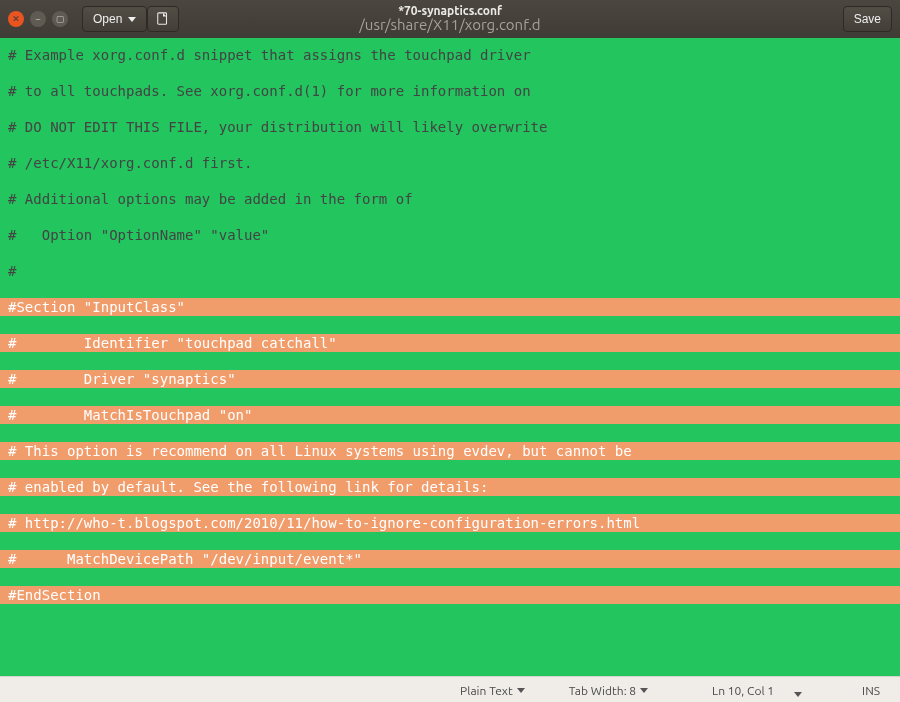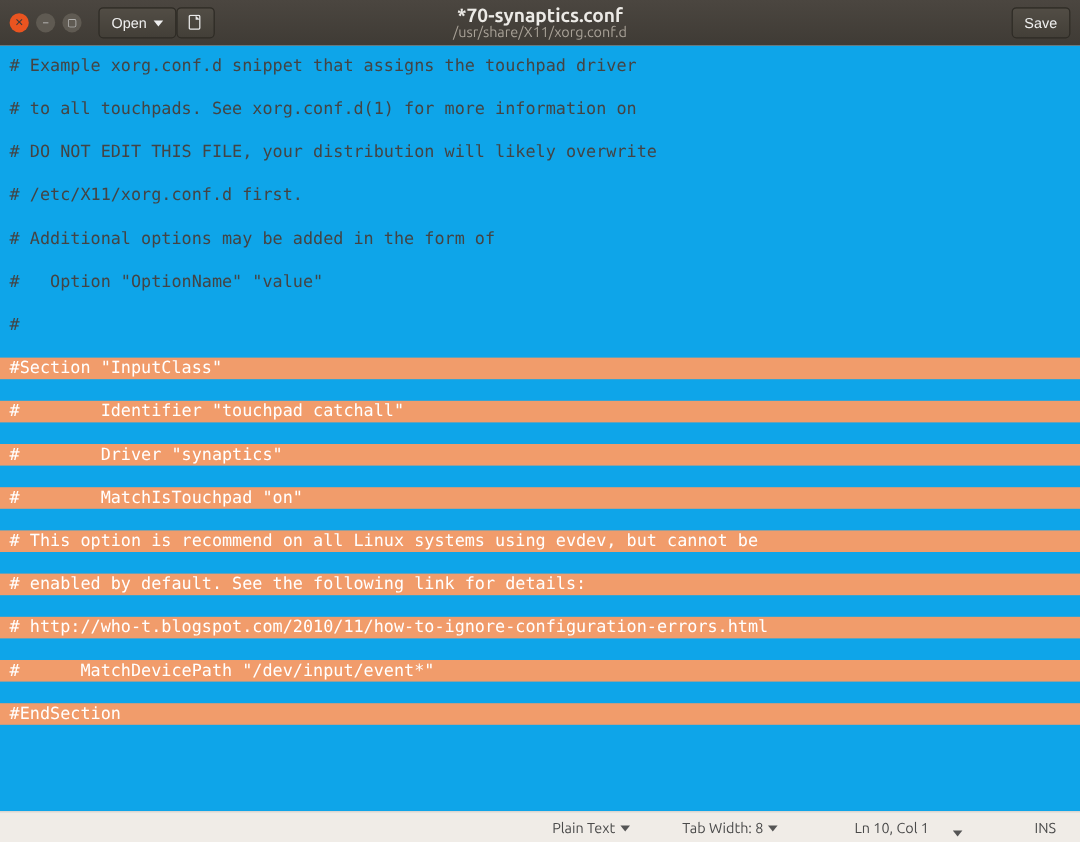--- a/index.html
+++ b/index.html
@@ -51,29 +51,29 @@
     border-top: 5px solid #efefef;
   }
   .tb-icon-btn { padding: 0 8px; }
   .title-block {
     position: absolute;
     left: 0; right: 0;
     text-align: center;
     pointer-events: none;
     top: 4px;
   }
-  .title-main { color: #eceae6; font-size: 16px; font-weight: bold; font-family: "Ubuntu", sans-serif; }
-  .title-sub  { color: #a8a197; font-size: 12px; font-family: "Ubuntu", sans-serif; margin-top: -1px; }
+  .title-main { color: #eceae6; font-size: 12px; font-weight: bold; font-family: "Ubuntu", sans-serif; }
+  .title-sub  { color: #a8a197; font-size: 15px; font-family: "Ubuntu", sans-serif; margin-top: -1px; }
   .save-btn { margin-left: auto; }
 
   .editor {
     width: 900px;
     height: 638px; 
     overflow: hidden;
-    background: #0ea5e9;
+    background: #22c55e;
     font-size: 14px;
     line-height: 18px;
     white-space: pre;
   }
   .editor .line { padding-left: 8px; color: #444; }
   .editor .sel-full {
     display: block;
     background: #f19c6b;
     color: #fff;
     width: 100%;

